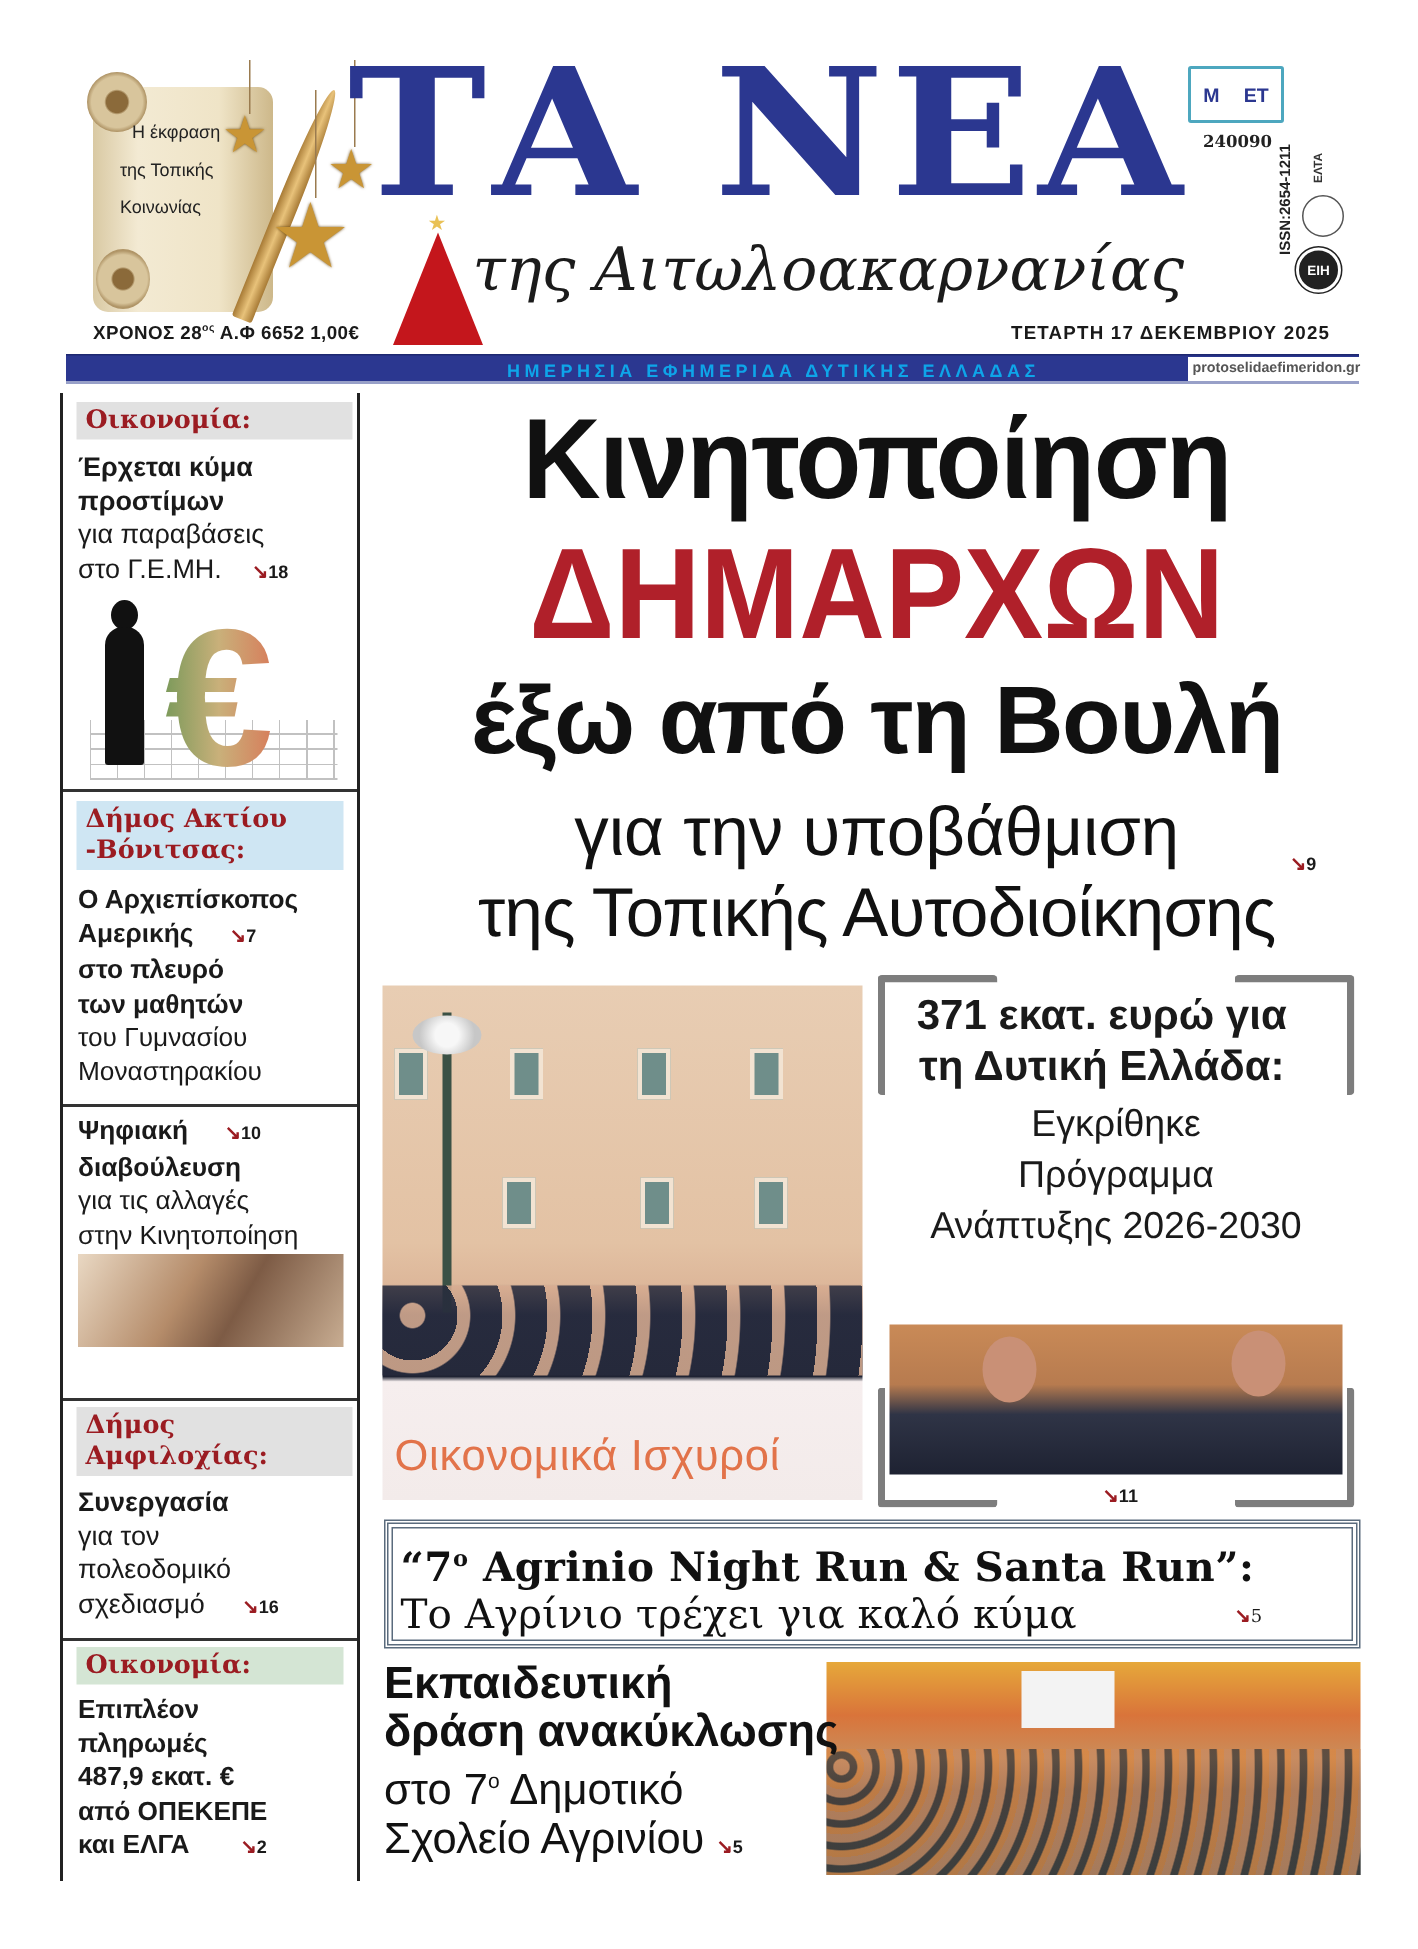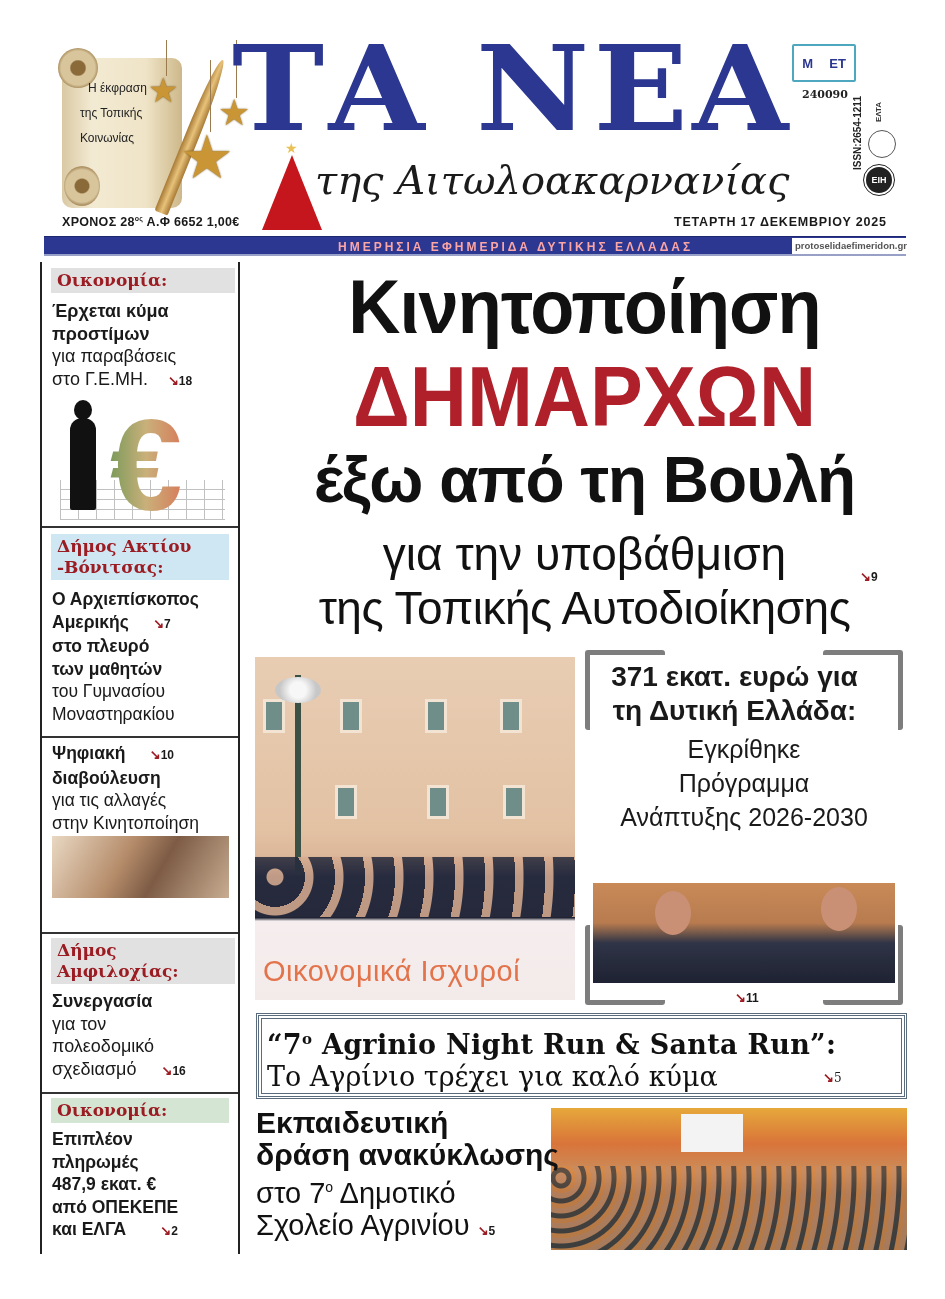--- a/index.html
+++ b/index.html
@@ -45,21 +45,21 @@
   .stamp { position: absolute; left: 868px; top: 130px; width: 28px; height: 28px; border: 1px solid #555; border-radius: 50%; }
   .eih-logo { position: absolute; left: 864px; top: 165px; width: 30px; height: 30px; border-radius: 50%; background: #222;
     color: #fff; font-size: 9px; font-weight: bold; display: flex; align-items: center; justify-content: center; border: 2px solid #fff; outline: 1px solid #222; }
 
   .meta-left { position: absolute; left: 62px; top: 215px; font-size: 12.5px; font-weight: bold; letter-spacing: 0.3px; color: #1a1a1a; }
   .meta-left sup { font-size: 7px; }
   .meta-date { position: absolute; left: 645px; top: 215px; font-size: 12.5px; font-weight: bold; letter-spacing: 0.8px; color: #1a1a1a; margin-left: 29px; }
 
   .blue-bar { position: absolute; left: 44px; top: 236px; width: 862px; height: 20px; background: #2b3790;
     border-top: 1px solid #1e2870; border-bottom: 2px solid #98a0c8; }
-  .blue-bar-text { position: absolute; left: 294px; top: 3px; font-size: 12px; font-weight: bold; letter-spacing: 3px; color: #fca5a5; }
+  .blue-bar-text { position: absolute; left: 294px; top: 3px; font-size: 12px; font-weight: bold; letter-spacing: 3px; color: #0ea5e9; }
   .source-label { position: absolute; left: 792px; top: 238px; width: 120px; height: 16px; background: #fff;
     font-size: 9.5px; font-weight: bold; color: #555; padding: 2px 3px; white-space: nowrap; overflow: hidden; }
 
   
   .sidebar { position: absolute; left: 40px; top: 262px; width: 200px; height: 992px;
     border-left: 2px solid #222; border-right: 2px solid #222; }
   .sec { position: absolute; left: 0; width: 196px; border-bottom: 2px solid #333; }
   .sec-label { position: absolute; left: 9px; font-family: "DejaVu Serif", serif; font-weight: bold; font-size: 17px; color: #9b1c22; padding: 2px 6px; line-height: 21px; }
   .sec-text { position: absolute; left: 10px; font-size: 18px; line-height: 22.5px; color: #1a1a1a; }
   .sec-text .b { font-weight: bold; }

